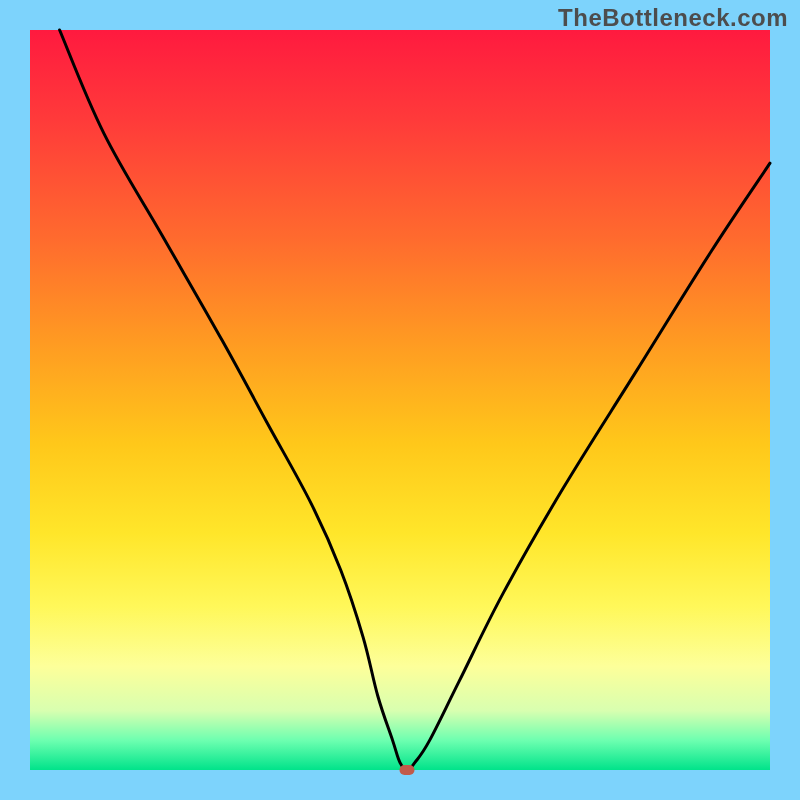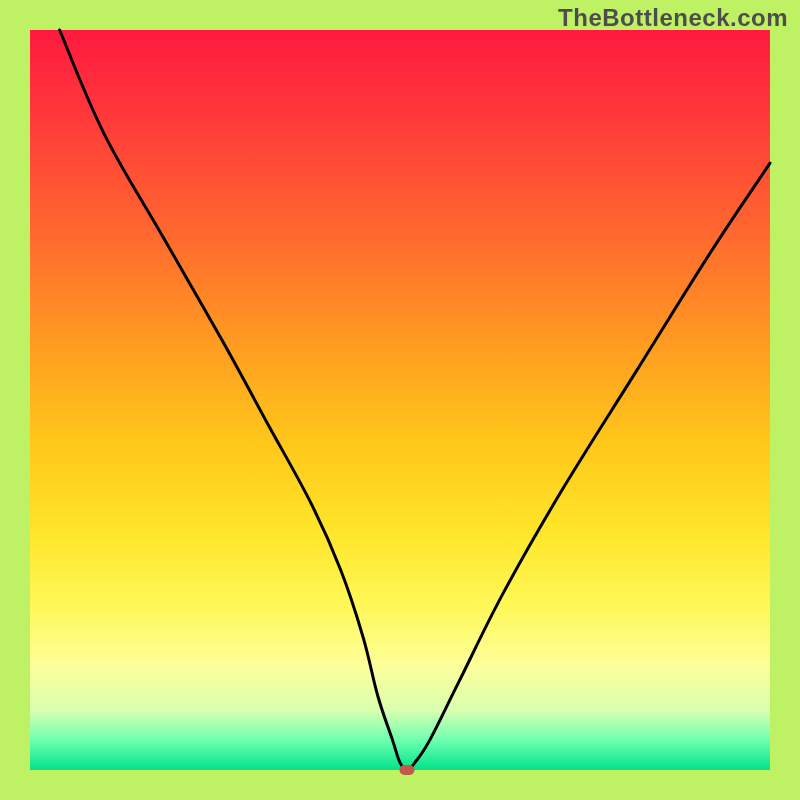--- a/index.html
+++ b/index.html
@@ -8,21 +8,21 @@
     width: 800px;
     height: 800px;
     background: #000;
     overflow: hidden;
     font-family: Arial, Helvetica, sans-serif;
   }
   .frame {
     position: relative;
     width: 800px;
     height: 800px;
-    background: #bef264;
+    background: #7dd3fc;
   }
   .watermark {
     position: absolute;
     top: 4px;
     right: 12px;
     color: #4d4d4d;
     font-size: 24px;
     font-weight: 600;
     letter-spacing: 0.5px;
     z-index: 5;

